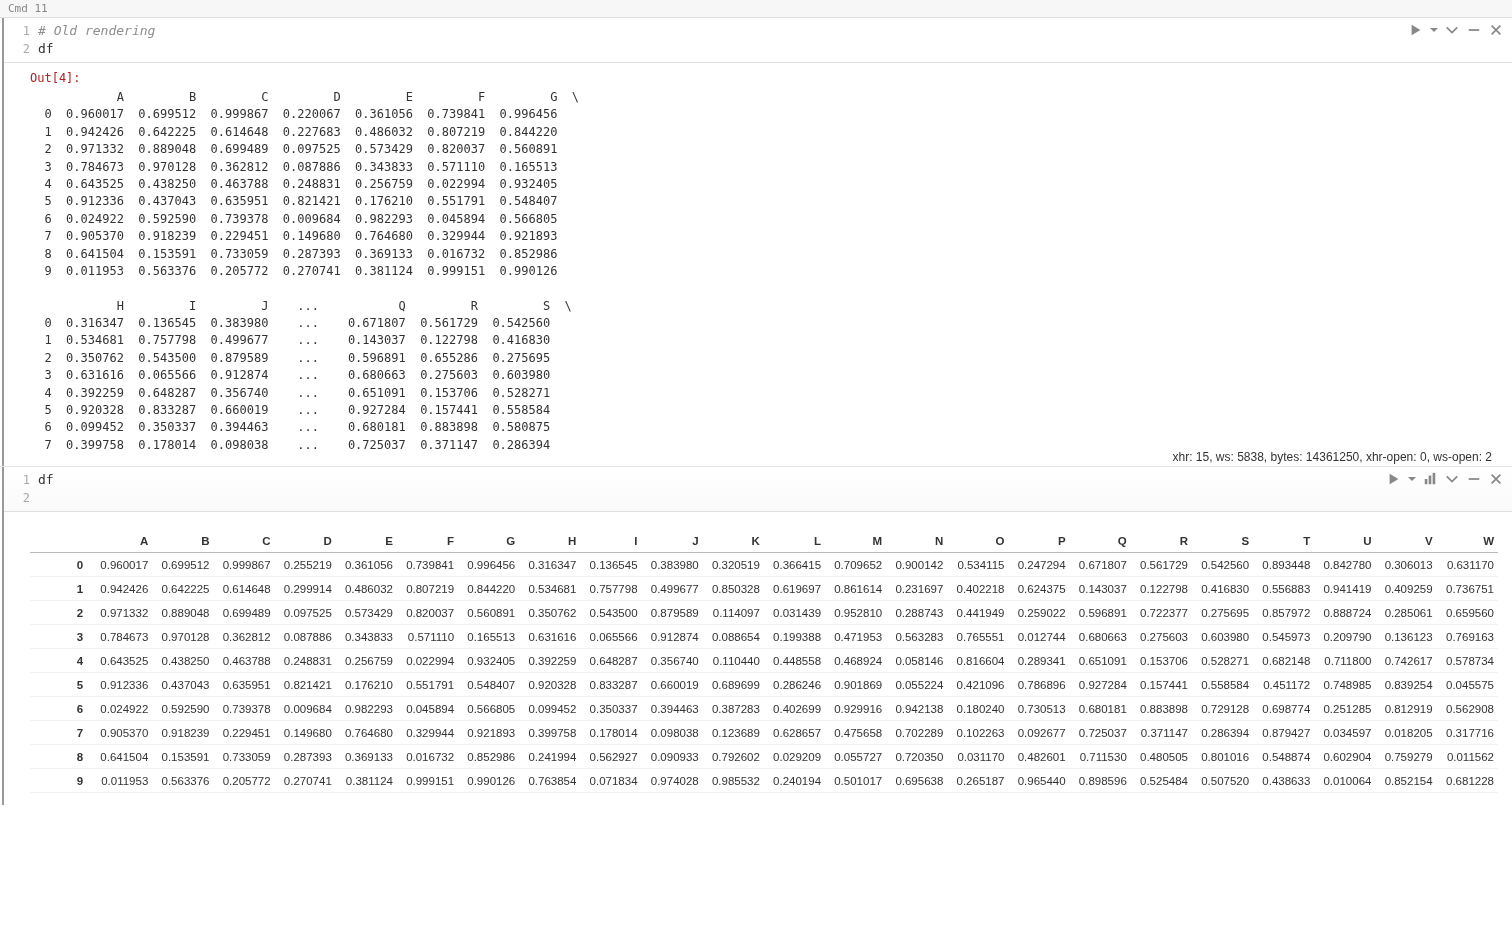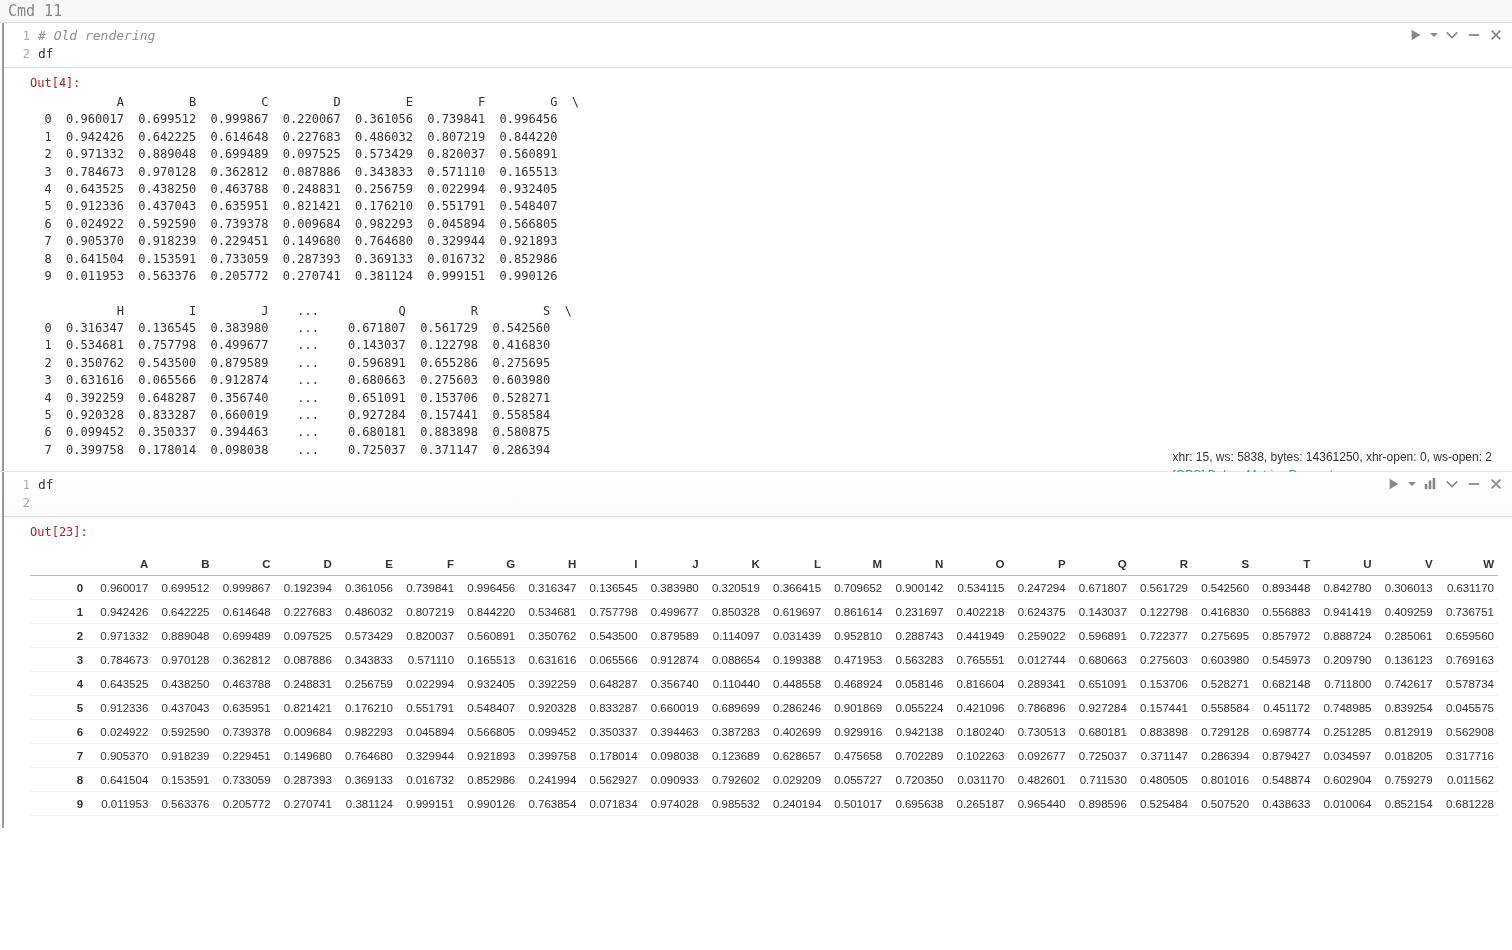--- a/index.html
+++ b/index.html
@@ -1,17 +1,17 @@
 <!DOCTYPE html>
 <html><head>
 <meta charset="utf-8">
 <style>
 * { margin: 0; padding: 0; box-sizing: border-box; }
 body { font-family: -apple-system, BlinkMacSystemFont, "Segoe UI", Arial, sans-serif; font-size: 13px; background: #fff; color: #333; }
-.cell-label { background: #f7f7f7; border-bottom: 1px solid #e0e0e0; padding: 2px 8px; font-size: 15px; color: #888; font-family: Menlo, Consolas, monospace; }
+.cell-label { background: #f7f7f7; border-bottom: 1px solid #e0e0e0; padding: 2px 8px; font-size: 11px; color: #888; font-family: Menlo, Consolas, monospace; }
 .cell-container { border-left: 2px solid #999; margin-left: 2px; }
 .code-block { display: flex; background: #fff; position: relative; border-bottom: 1px solid #e0e0e0; padding: 4px 0; }
 .gutter { width: 34px; text-align: right; padding-right: 8px; color: #aaa; font-family: Menlo, Consolas, monospace; font-size: 12px; user-select: none; flex-shrink: 0; }
 .code-text { font-family: Menlo, Consolas, monospace; font-size: 13px; flex: 1; }
 .code-line { line-height: 18px; height: 18px; }
 .comment { color: #8e8e8e; font-style: italic; }
 .identifier { color: #333; }
 .cell-toolbar { position: absolute; right: 8px; top: 4px; display: flex; gap: 6px; align-items: center; color: #888; }
 .cell-toolbar span { cursor: pointer; display:inline-flex; align-items:center; justify-content:center; width:16px; height:16px;}
 .cell-toolbar svg { width:14px; height:14px; fill:#888; }
@@ -150,21 +150,20 @@
         </span>
       <span>
           <svg viewBox="0 0 16 16">
             <path d="M3 3l10 10M13 3L3 13" stroke="#888" stroke-width="2" fill="none"></path>
           </svg>
         </span>
     </div>
   </div>
 
   <div class="output-section" style="font-family:inherit;">
-    <div class="out-prompt" style="font-family:Menlo,monospace;">Out[23]:</div>
     <div style="height:10px;"></div>
     <table class="new-table" id="newtable">
       <thead>
           <tr id="newhead">
             <th class="idx"></th>
             <th>A</th>
             <th>B</th>
             <th>C</th>
             <th>D</th>
             <th>E</th>
@@ -187,21 +186,21 @@
             <th>V</th>
             <th>W</th>
           </tr>
         </thead>
       <tbody id="newbody">
           <tr>
             <td class="idx">0</td>
             <td>0.960017</td>
             <td>0.699512</td>
             <td>0.999867</td>
-            <td>0.192394</td>
+            <td>0.255219</td>
             <td>0.361056</td>
             <td>0.739841</td>
             <td>0.996456</td>
             <td>0.316347</td>
             <td>0.136545</td>
             <td>0.383980</td>
             <td>0.320519</td>
             <td>0.366415</td>
             <td>0.709652</td>
             <td>0.900142</td>
@@ -213,21 +212,21 @@
             <td>0.893448</td>
             <td>0.842780</td>
             <td>0.306013</td>
             <td>0.631170</td>
           </tr>
           <tr>
             <td class="idx">1</td>
             <td>0.942426</td>
             <td>0.642225</td>
             <td>0.614648</td>
-            <td>0.227683</td>
+            <td>0.299914</td>
             <td>0.486032</td>
             <td>0.807219</td>
             <td>0.844220</td>
             <td>0.534681</td>
             <td>0.757798</td>
             <td>0.499677</td>
             <td>0.850328</td>
             <td>0.619697</td>
             <td>0.861614</td>
             <td>0.231697</td>

